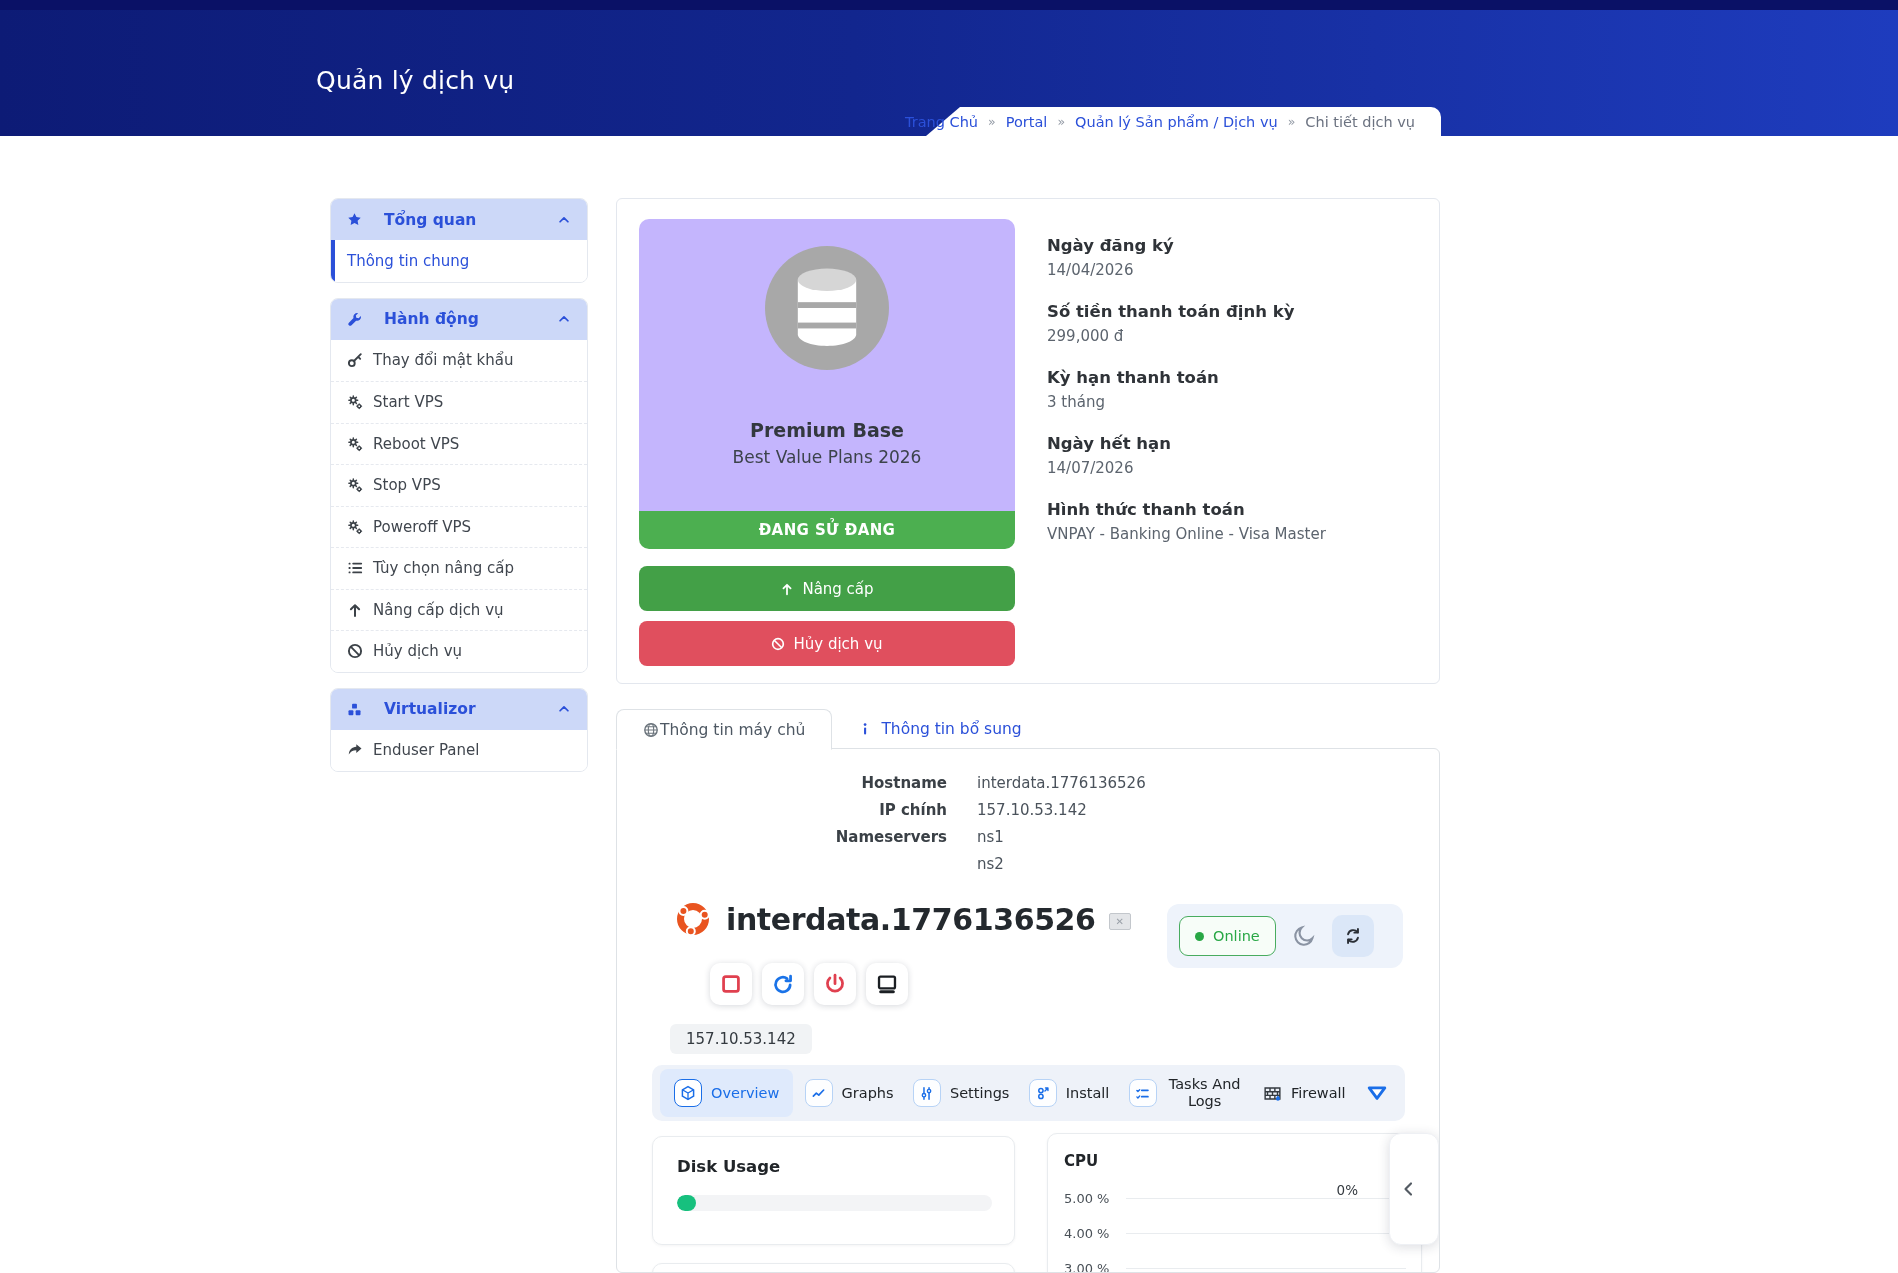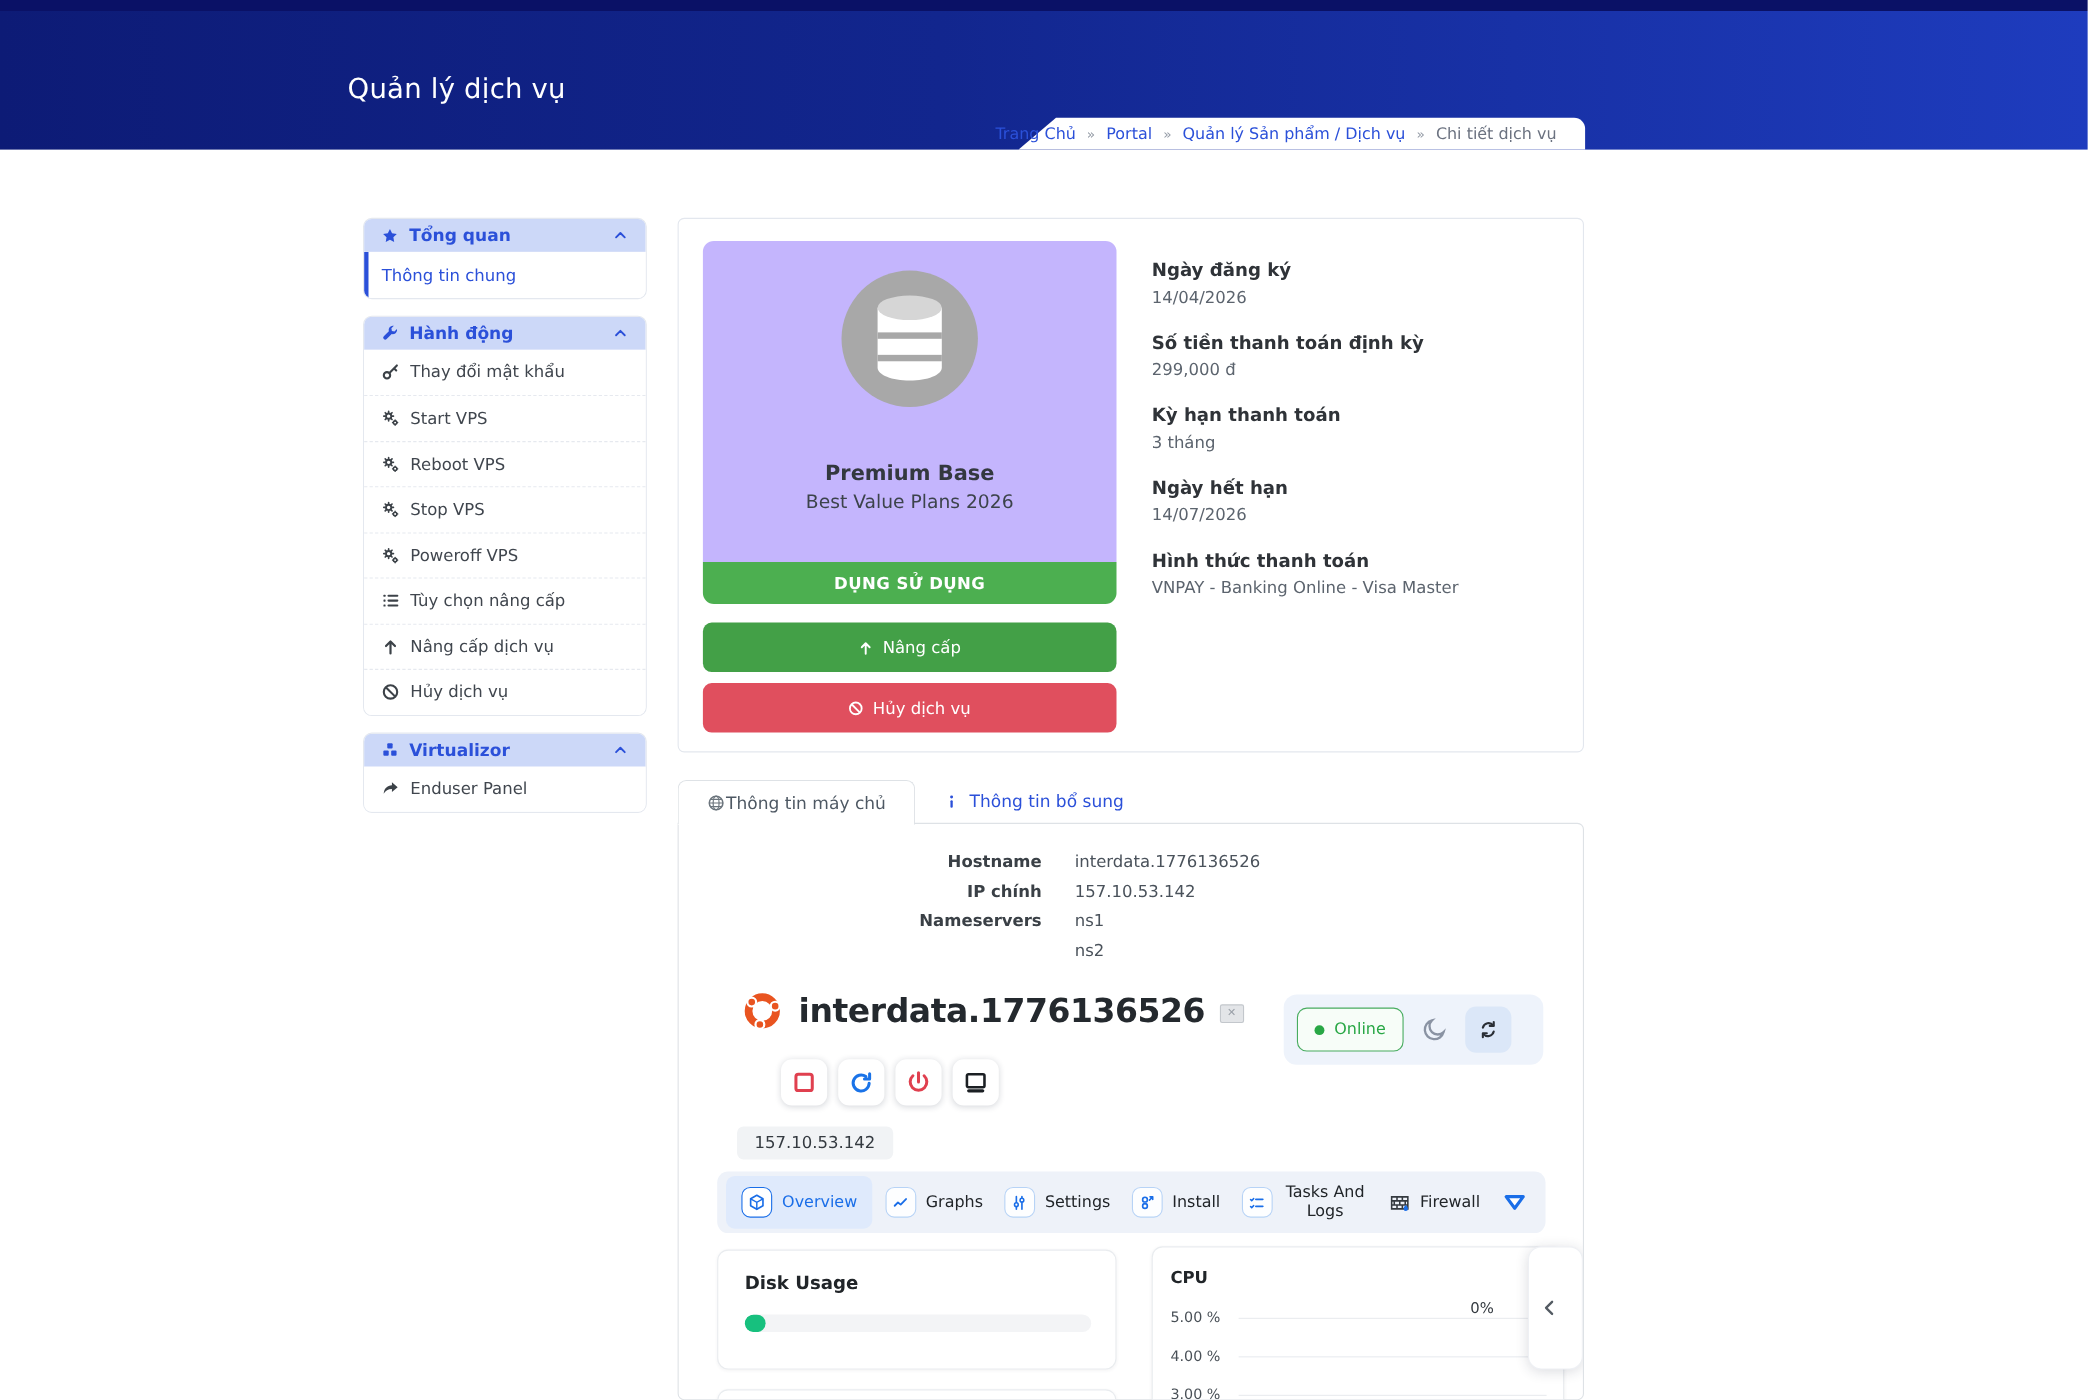--- a/index.html
+++ b/index.html
@@ -13,21 +13,21 @@
   .hero-title{position:absolute;left:316px;top:56px;color:#fff;font-size:25px;font-weight:500;letter-spacing:.2px}
   .crumb-diag{position:absolute;left:926px;top:107px;width:0;height:0;border-left:34px solid transparent;border-bottom:29px solid #fff}
   .crumbbar{position:absolute;left:960px;top:107px;width:481px;height:29px;background:#fff;border-radius:0 10px 0 0;display:flex;align-items:center;justify-content:flex-end;gap:10px;padding-right:26px;font-size:14.5px;white-space:nowrap}
   .crumb-link{color:#2b50d9;cursor:pointer}
   .crumb-sep{color:#939aa5;font-size:12.5px}
   .crumb-current{color:#6b7280}
 
   
   .side{position:absolute;left:330px;top:198px;width:258px}
   .scard{background:#fff;border:1px solid #e4e8ef;border-radius:8px;margin-bottom:15px;overflow:hidden}
-  .shead{display:flex;align-items:center;gap:10px;height:30px;padding:0 16px;background:#ccd8f8;color:#2b50d9;font-weight:600;font-size:15.5px;cursor:pointer}
+  .shead{display:flex;align-items:center;gap:22px;height:41px;padding:0 16px;background:#ccd8f8;color:#2b50d9;font-weight:600;font-size:15.5px;cursor:pointer}
   .shead .grow{flex:1}
   .sitem{display:flex;align-items:center;gap:10px;height:41.5px;padding:0 16px;font-size:15px;color:#40464e;background:#fff;cursor:pointer}
   .sitem + .sitem{border-top:1px dashed #e6e9ef}
   .sitem.active{color:#2b50d9;box-shadow:inset 4px 0 0 #2b50d9}
   .ic{display:inline-block;vertical-align:middle;flex:none}
 
   
   .panel1{position:absolute;left:616px;top:198px;width:824px;height:486px;background:#fff;border:1px solid #e3e7ee;border-radius:6px}
   .svc-card{position:absolute;left:22px;top:20px;width:376px;height:292px;background:#c4b5fd;border-radius:10px 10px 0 0;text-align:center}
   .svc-circle{position:absolute;left:126px;top:27px;width:124px;height:124px;border-radius:50%;background:#a8a8a8;display:flex;align-items:center;justify-content:center}
@@ -325,21 +325,21 @@
         <svg width="72" height="84" viewBox="0 0 74 86">
           <path d="M7 14v56c0 6.6 13.4 12 30 12s30-5.4 30-12V14z" fill="#ffffff"></path>
           <rect x="7" y="37" width="60" height="6" fill="#a8a8a8"></rect>
           <rect x="7" y="58" width="60" height="6" fill="#a8a8a8"></rect>
           <ellipse cx="37" cy="14" rx="30" ry="11.5" fill="#d6d6d6"></ellipse>
         </svg>
       </div>
       <div class="svc-name">Premium Base</div>
       <div class="svc-plan">Best Value Plans 2026</div>
     </div>
-    <div class="svc-banner">DỤNG SỬ DỤNG</div>
+    <div class="svc-banner">ĐANG SỬ ĐANG</div>
     <button class="btn btn-upgrade">
       <svg class="ic" width="14" height="14" style="color:#fff">
           <use href="#i-arrup"></use>
         </svg>
       <span>Nâng cấp</span>
     </button>
     <button class="btn btn-cancel">
       <svg class="ic" width="14" height="14" style="color:#fff">
           <use href="#i-ban"></use>
         </svg>

